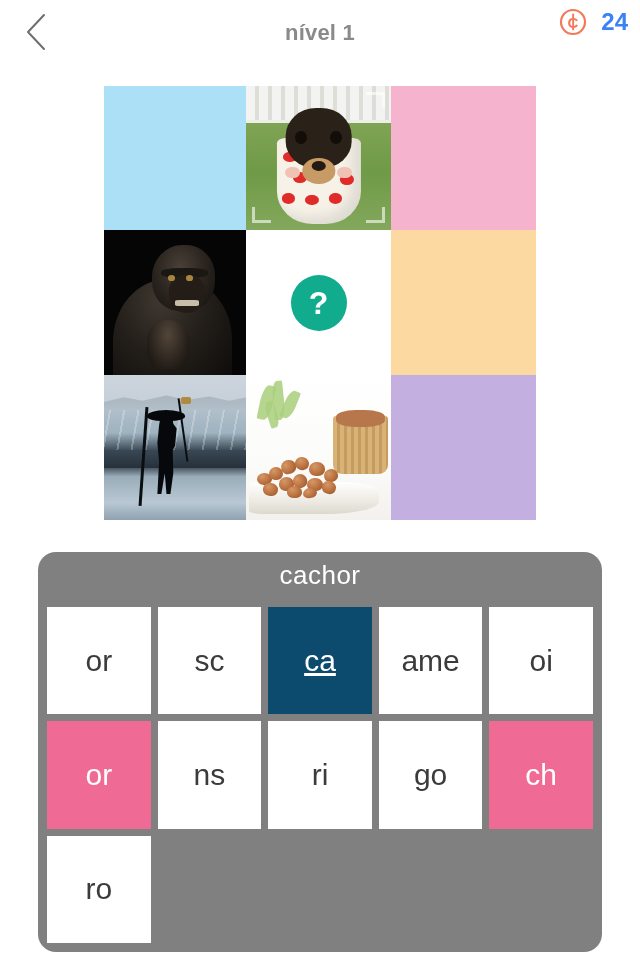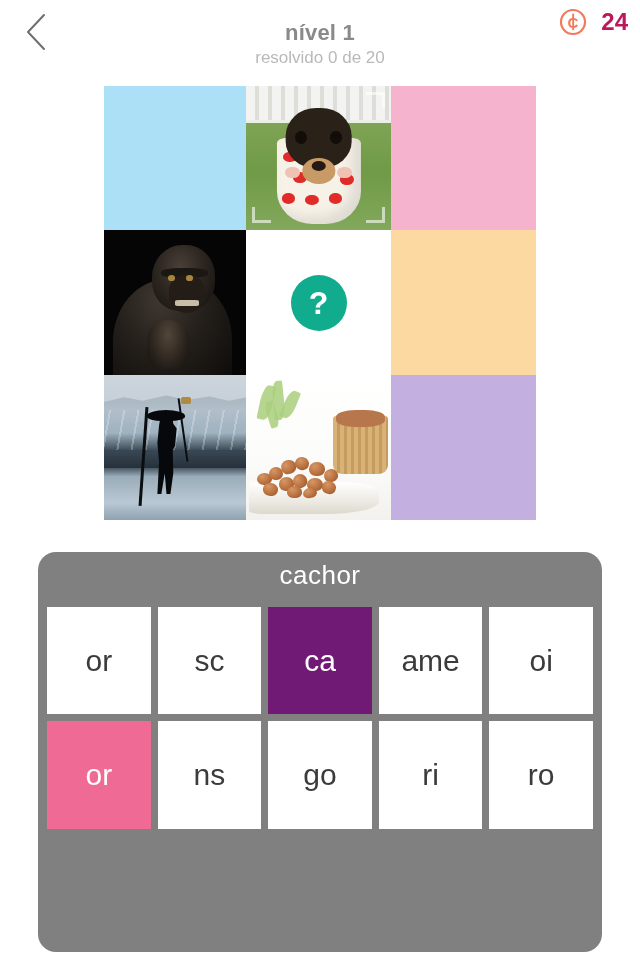--- a/index.html
+++ b/index.html
@@ -39,21 +39,21 @@
   }
 
   .coin-area {
     position: absolute; right: 12px; top: 8px;
     display: flex; align-items: center; gap: 5px;
   }
   .coin-icon {
     width: 28px; height: 28px; position: relative;
   }
   .coin-count {
-    font-size: 24px; font-weight: bold; color: #be185d;
+    font-size: 24px; font-weight: bold; color: #3b82f6;
     line-height: 28px;
     margin-left: 9px;
   }
 
   
   .puzzle-grid {
     position: absolute;
     left: 104px; top: 86px;
     width: 432px; height: 434px;
     display: grid;
@@ -315,21 +315,20 @@
   <div class="back-btn">
     <span>
       <svg width="26" height="40" viewBox="0 0 26 40">
         <polyline points="21,3 5,20 21,37" fill="none" stroke="#6e6e6e" stroke-width="2" stroke-linecap="round" stroke-linejoin="round"></polyline>
       </svg>
     </span>
   </div>
 
   <div class="title-block">
     <div class="level-title">nível 1</div>
-    <div class="level-sub">resolvido 0 de 20</div>
   </div>
 
   <div class="coin-area">
     <span class="coin-icon">
       <svg width="28" height="28" viewBox="0 0 28 28">
         <circle cx="14" cy="14" r="12" fill="none" stroke="#f4795b" stroke-width="2.2"></circle>
         <text x="14" y="19.5" font-family="Liberation Sans, sans-serif" font-size="15" font-weight="bold" fill="#f4795b" text-anchor="middle">C</text>
         <rect x="13.2" y="5.6" width="1.9" height="16.6" fill="#f4795b"></rect>
       </svg>
     </span>
@@ -442,22 +441,23 @@
   <div class="cell">
     <div class="cell-solid" style="background:#c3b0e0"></div>
   </div>
 </div>
 
 <div class="word-panel" style="background: rgb(128, 128, 128); border-radius: 18px;">
   <div class="word-display" style="color: rgb(255, 255, 255);">cachor</div>
   <div class="tile-grid">
       <div class="tile">or</div>
       <div class="tile">sc</div>
-      <div class="tile selected" style="background: #701a75;">ca</div>
+      <div class="tile selected" style="background: #0c4a6e; text-decoration: underline;">ca</div>
       <div class="tile">ame</div>
       <div class="tile">oi</div>
       <div class="tile selected" style="background: rgb(239, 106, 149);">or</div>
       <div class="tile">ns</div>
+      <div class="tile">ri</div>
       <div class="tile">go</div>
-      <div class="tile">ri</div>
+      <div class="tile selected" style="background: rgb(239, 106, 149);">ch</div>
       <div class="tile">ro</div>
     </div>
 </div>
 
 </body></html>

